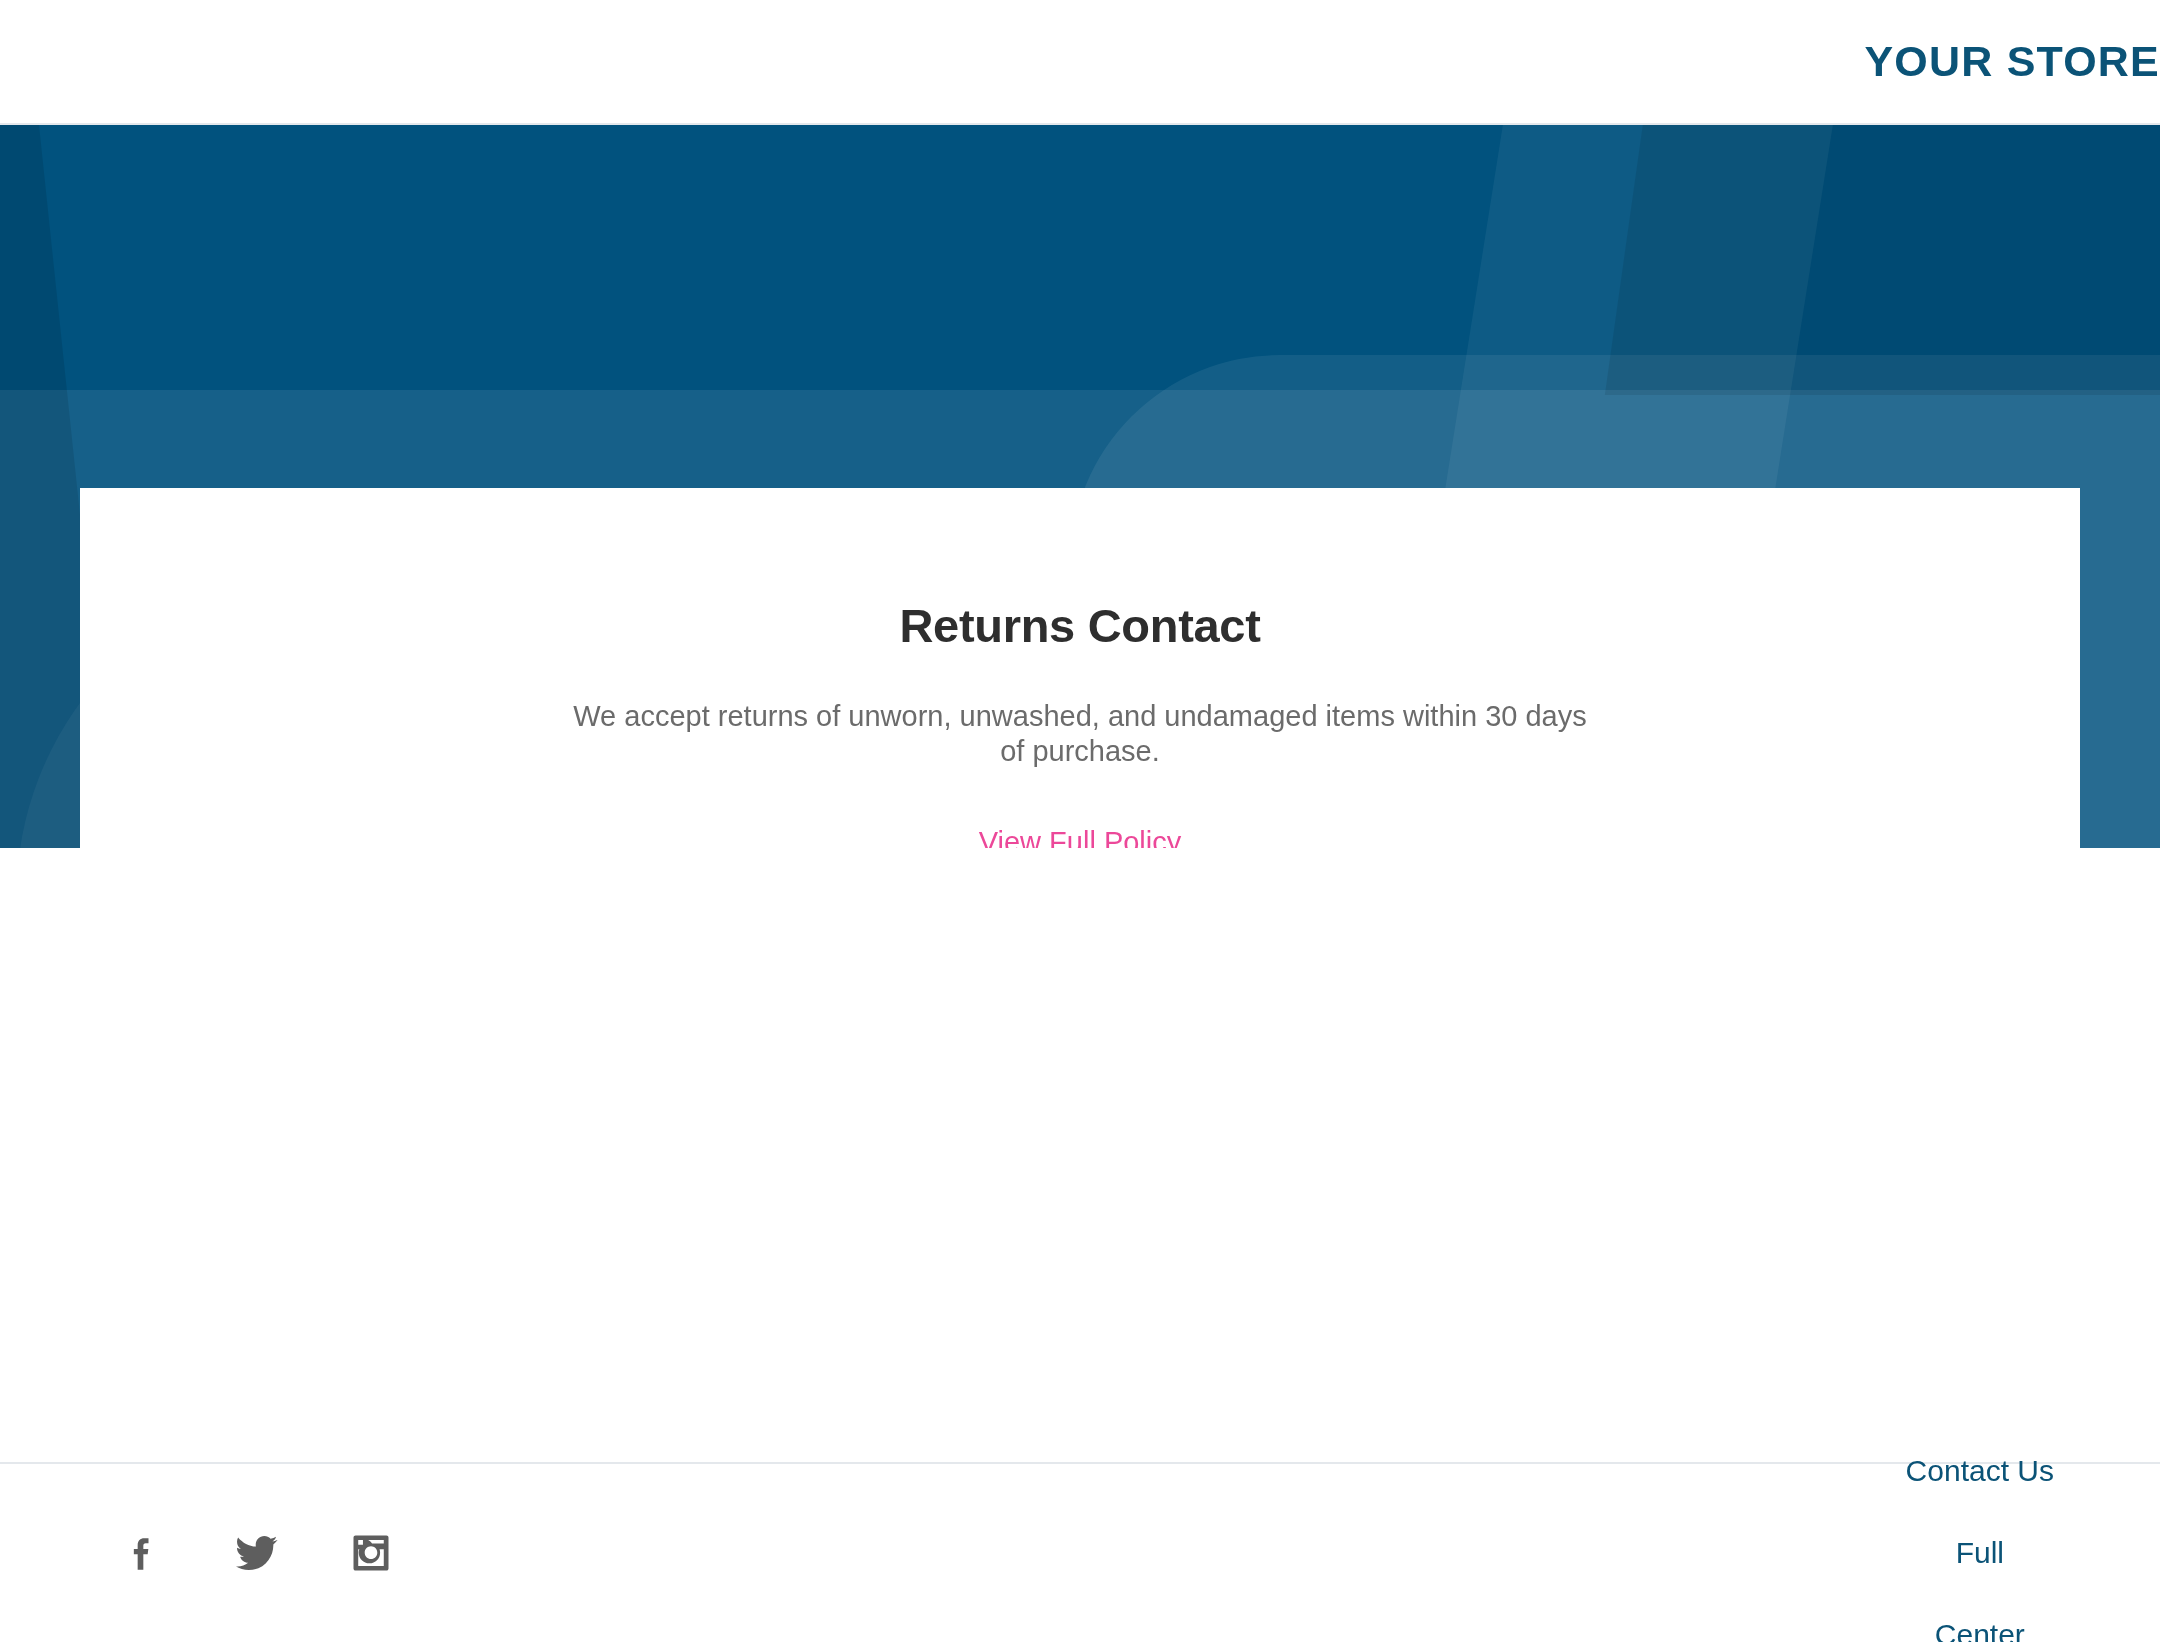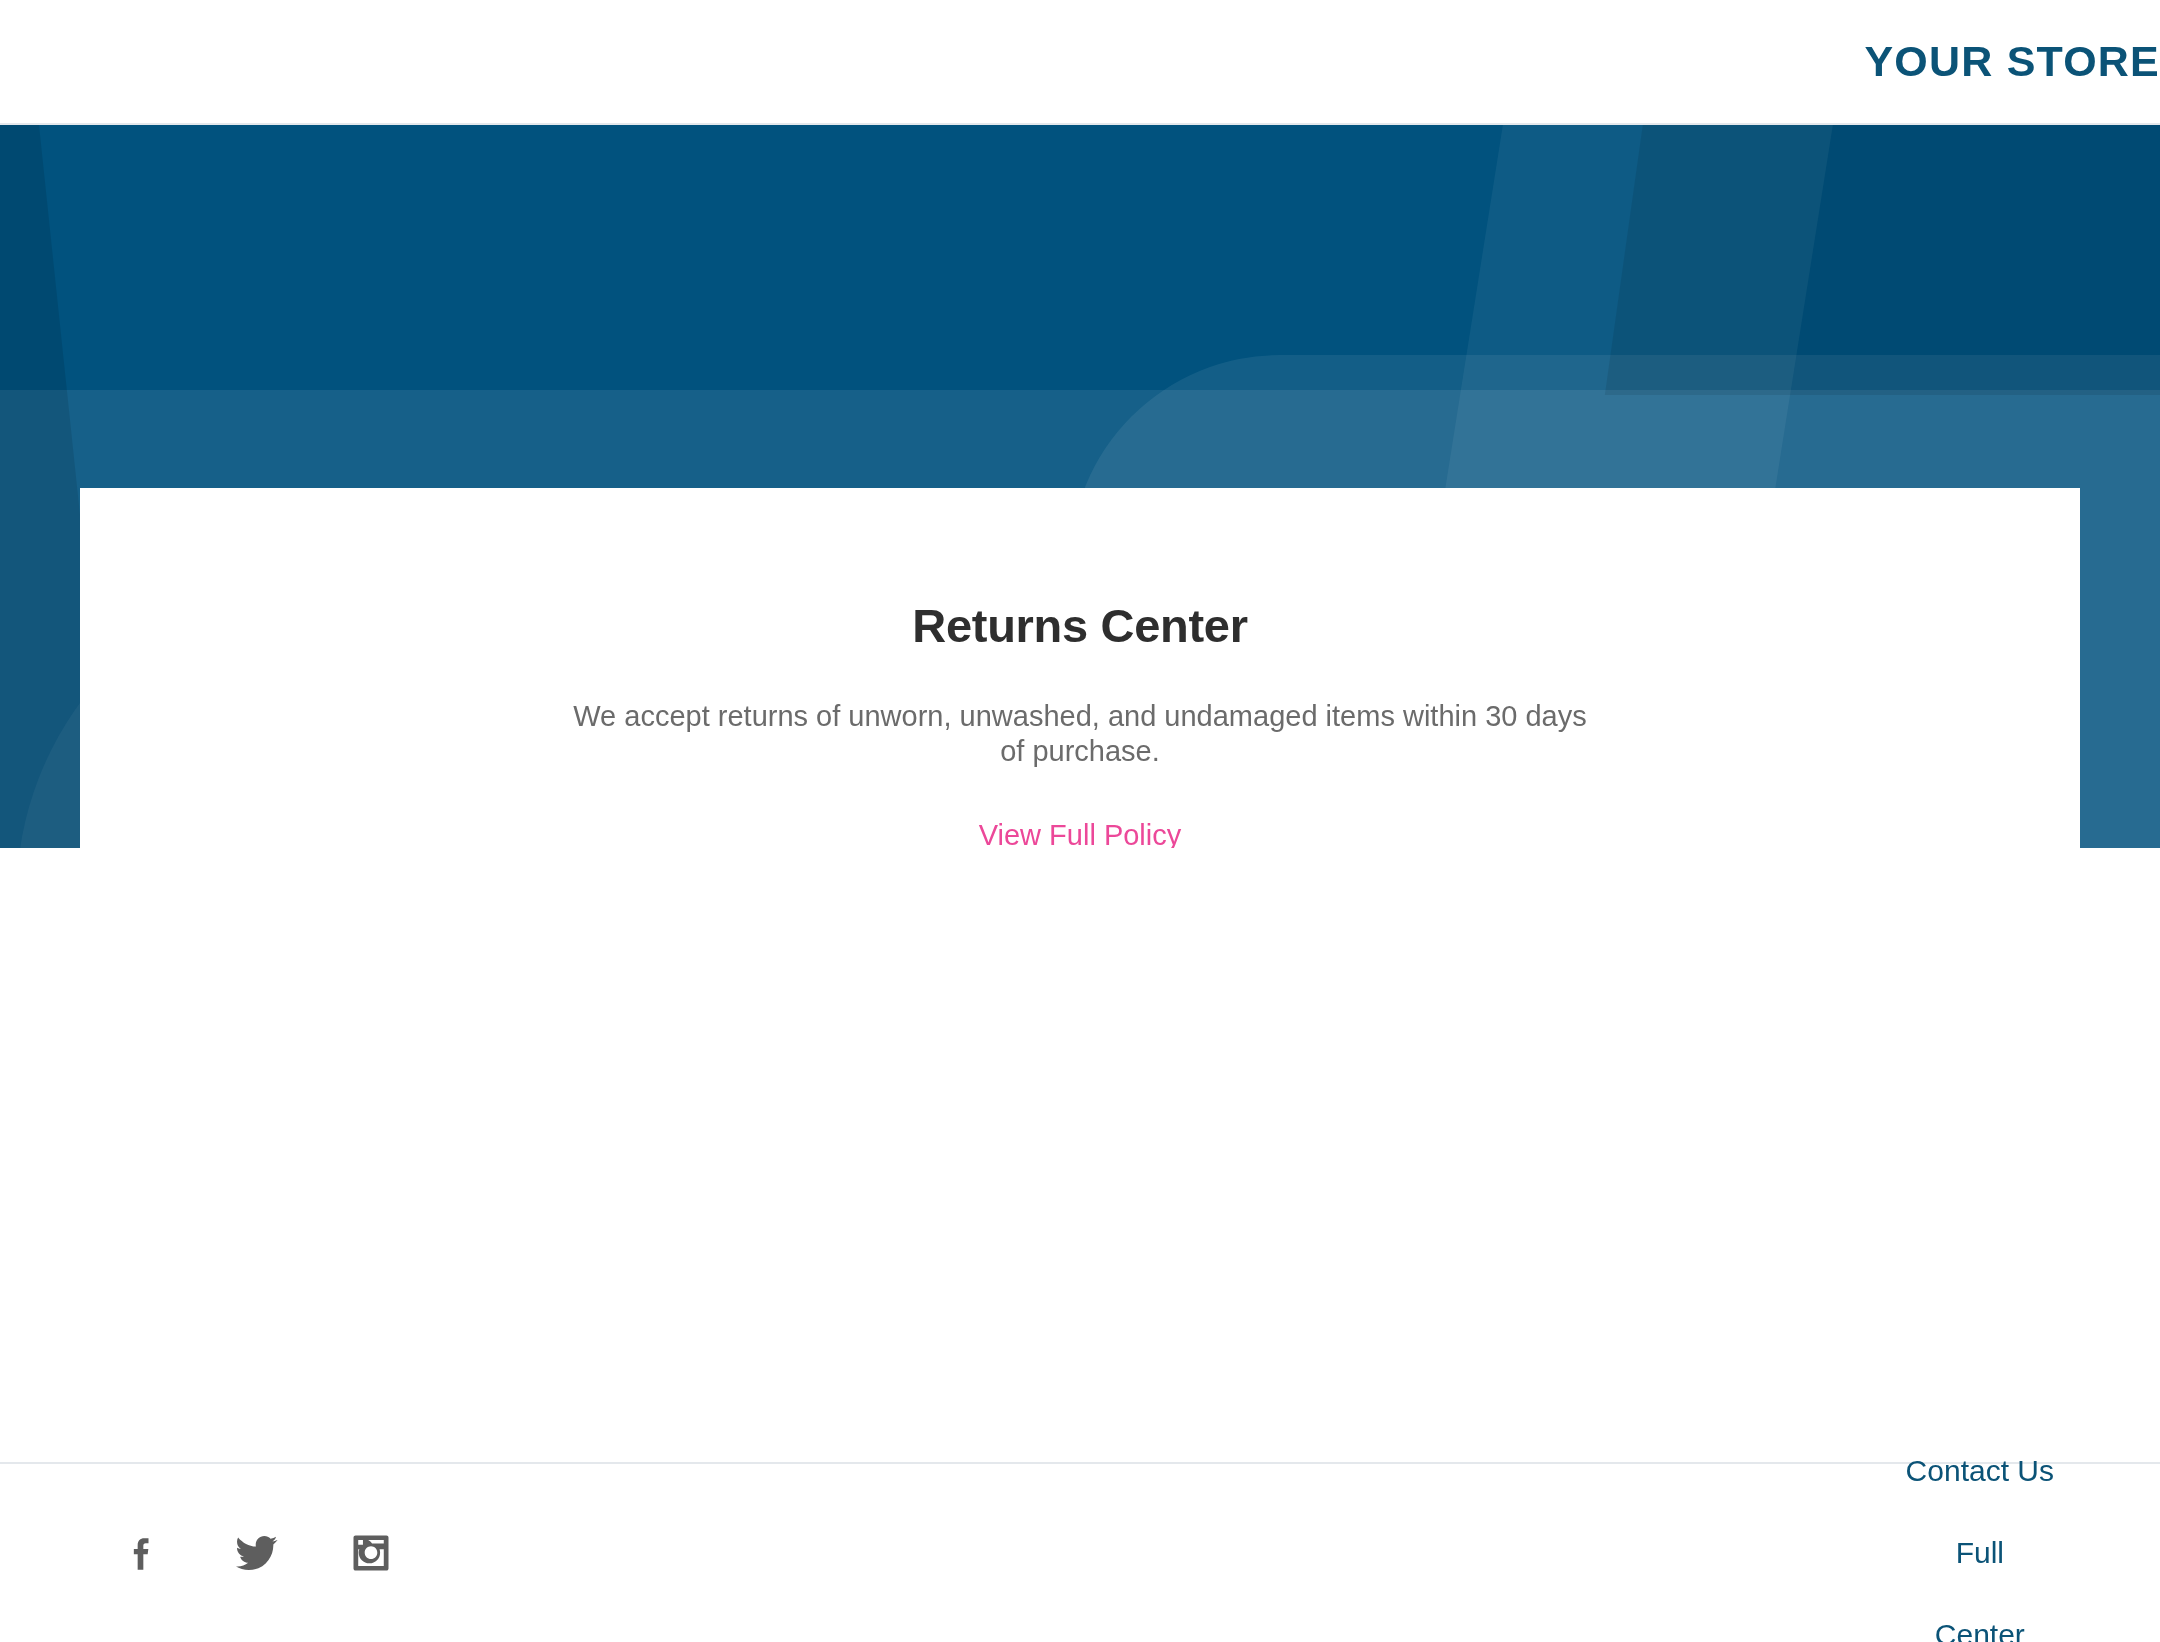--- a/index.html
+++ b/index.html
@@ -149,21 +149,21 @@
   }
 
   .card-title {
     font-size: 47px;
     font-weight: bold;
     color: #2e2e2e;
     letter-spacing: -0.3px;
   }
 
   .card-subtitle {
-    margin: 46px auto 9px auto;
+    margin: 46px auto 16px auto;
     width: 1030px;
     font-size: 29px;
     line-height: 1.22;
     color: #6b6b6b;
     font-weight: normal;
   }
 
   .policy-link {
     display: inline-block;
     margin-top: 40px;
@@ -226,21 +226,21 @@
       <div class="shape shape-b"></div>
       <div class="shape shape-c"></div>
       <div class="shape shape-d"></div>
       <div class="shape shape-e"></div>
       <div class="shape shape-f"></div>
       <div class="shape shape-g"></div>
     </div>
 
     <section class="content-card">
 
-      <h1 class="card-title">Returns Center</h1>
+      <h1 class="card-title">Returns Contact</h1>
 
       <p class="card-subtitle">We accept returns of unworn, unwashed, and undamaged items within 30 days of purchase.</p>
 
       <a class="policy-link">View Full Policy</a>
 
       
     </section>
   </div>
 
   <footer class="site-footer">

